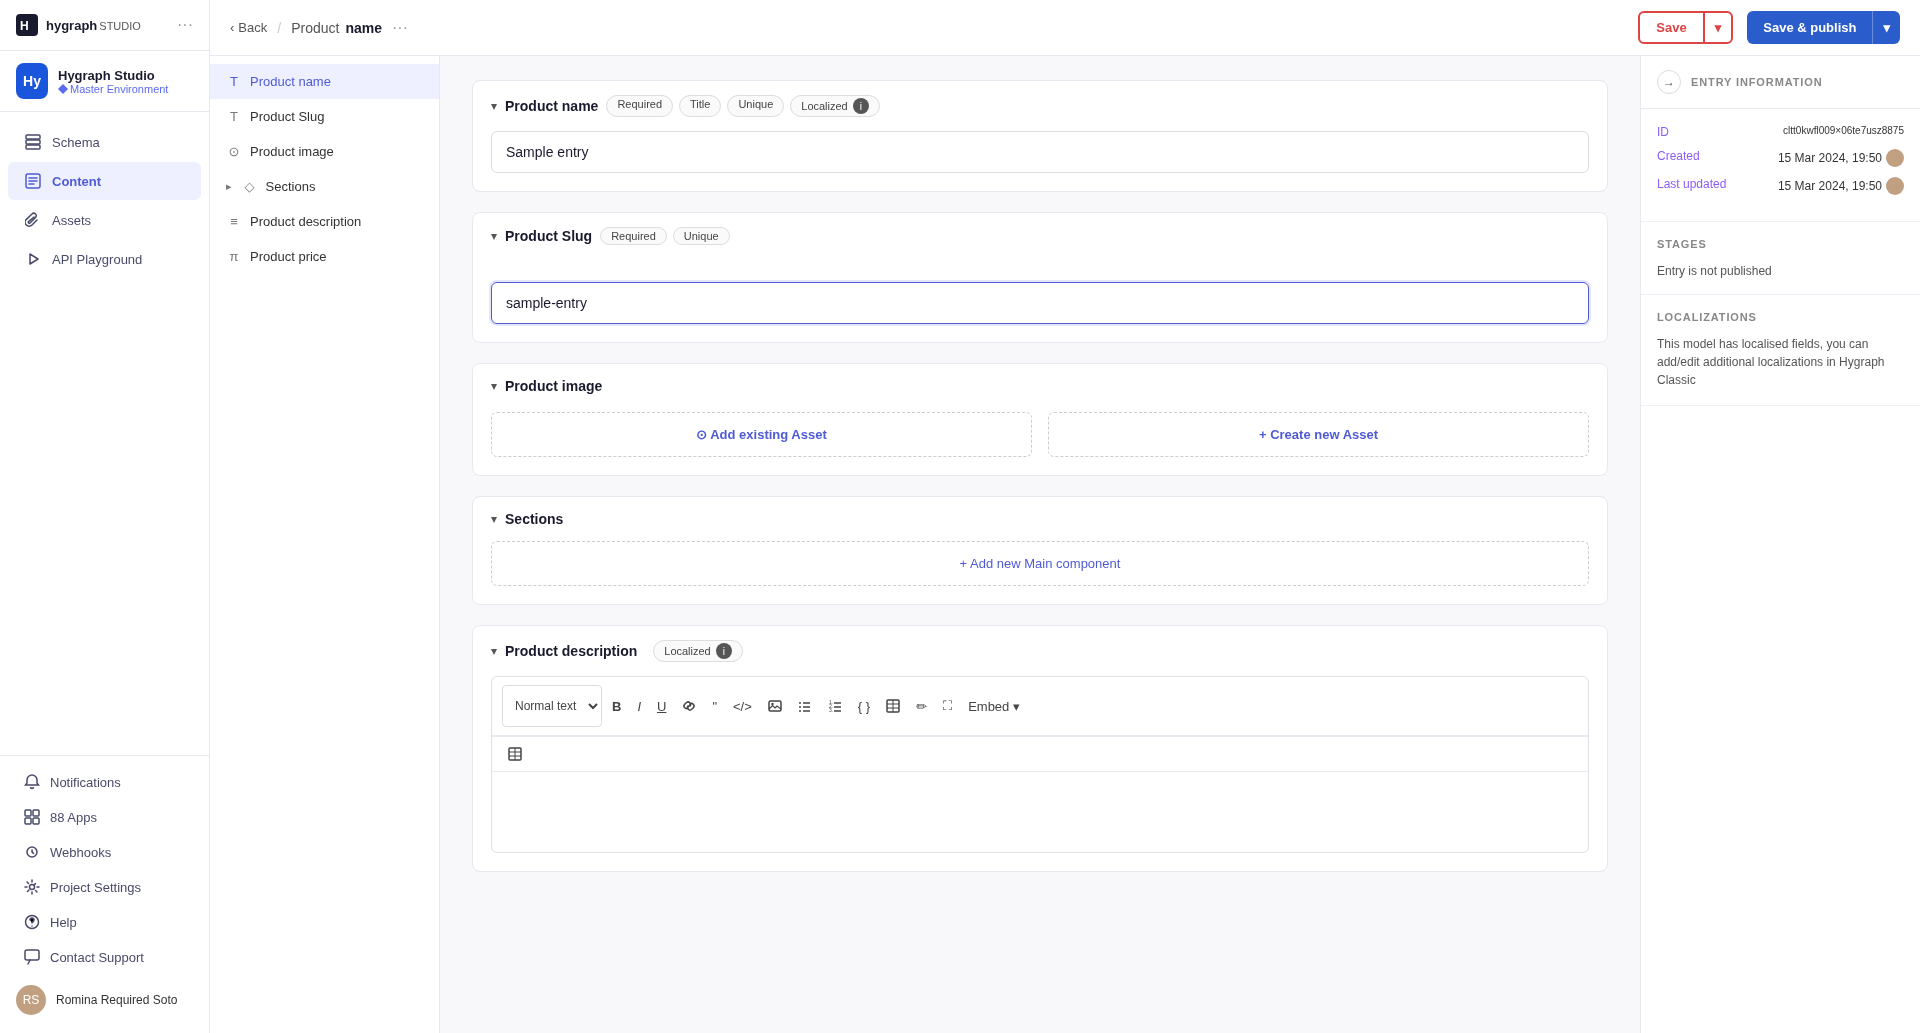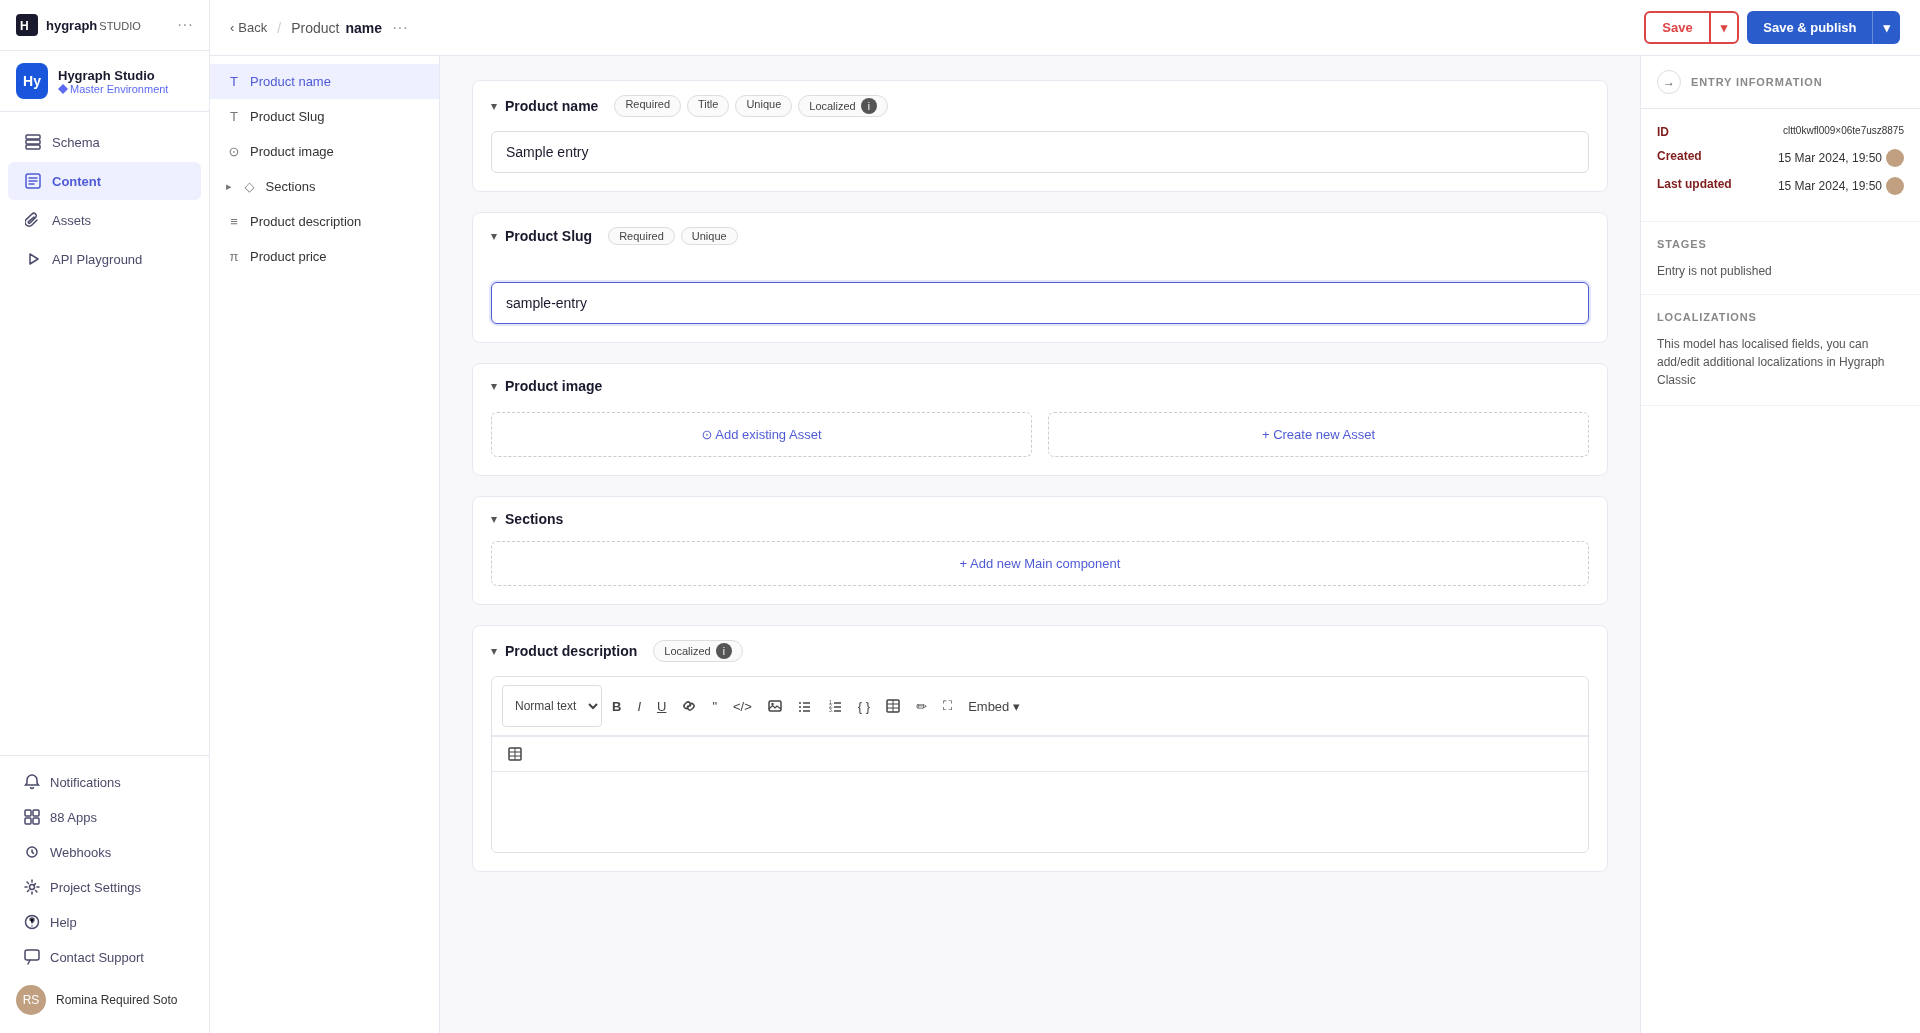--- a/index.html
+++ b/index.html
@@ -28,21 +28,21 @@
     .main { flex: 1; display: flex; flex-direction: column; overflow: hidden; }
 
     
     .topbar { height: 56px; background: #fff; border-bottom: 1px solid #e8e8f0; display: flex; align-items: center; padding: 0 20px; gap: 10px; flex-shrink: 0; }
     .topbar-back { color: #555; font-size: 13px; cursor: pointer; display: flex; align-items: center; gap: 4px; }
     .topbar-breadcrumb { display: flex; align-items: center; gap: 6px; font-size: 14px; }
     .topbar-breadcrumb-sep { color: #ccc; }
     .topbar-breadcrumb-product { color: #555; }
     .topbar-breadcrumb-name { font-weight: 700; color: #1a1a2e; }
     .topbar-dots { color: #999; font-size: 16px; cursor: pointer; }
-    .topbar-actions { margin-left: auto; display: flex; gap: 8px; }
+    .topbar-actions { margin-left: auto; display: flex; gap: 14px; }
     .btn-save { display: flex; align-items: center; background: #fff; border: 2px solid #d44; color: #d44; border-radius: 6px; overflow: hidden; cursor: pointer; font-size: 13px; font-weight: 600; }
     .btn-save-main { padding: 7px 16px; }
     .btn-save-arrow { padding: 7px 10px; border-left: 2px solid #d44; }
     .btn-publish { display: flex; align-items: center; background: #2a5ccc; border: none; color: #fff; border-radius: 6px; overflow: hidden; cursor: pointer; font-size: 13px; font-weight: 600; }
     .btn-publish-main { padding: 9px 16px; }
     .btn-publish-arrow { padding: 9px 10px; border-left: 1px solid rgba(255,255,255,0.3); }
 
     
     .content-area { flex: 1; display: flex; overflow: hidden; }
 
@@ -52,45 +52,45 @@
     .field-item.active { background: #eef0ff; color: #4f5bd5; }
     .field-item .field-icon { color: #777; font-size: 13px; width: 16px; text-align: center; }
     .field-item.active .field-icon { color: #4f5bd5; }
 
     
     .form-area { flex: 1; overflow-y: auto; padding: 24px 32px; background: #f8f8fa; }
     .form-section { background: #fff; border: 1px solid #e8e8f0; border-radius: 8px; margin-bottom: 20px; }
     .form-section-header { display: flex; align-items: center; gap: 8px; padding: 14px 18px; cursor: pointer; }
     .form-section-header .chevron { color: #555; font-size: 12px; }
     .form-section-title { font-size: 14px; font-weight: 600; color: #1a1a2e; }
-    .form-section-badges { display: flex; gap: 6px; margin-left: 8px; }
+    .form-section-badges { display: flex; gap: 6px; margin-left: 0; }
     .badge { padding: 2px 10px; border-radius: 20px; font-size: 11px; border: 1px solid #ddd; color: #444; background: #fafafa; }
     .badge-info-icon { display: inline-flex; width: 16px; height: 16px; background: #555; color: #fff; border-radius: 50%; align-items: center; justify-content: center; font-size: 10px; margin-left: 2px; }
     .form-section-body { padding: 0 18px 18px; }
     .form-input { width: 100%; border: 1px solid #ddd; border-radius: 6px; padding: 12px 14px; font-size: 14px; color: #1a1a2e; outline: none; }
     .form-input.active { border-color: #4f5bd5; box-shadow: 0 0 0 2px rgba(79,91,213,0.15); margin-top: 23px; }
 
     .asset-buttons { display: flex; gap: 16px; margin-top: 4px; }
-    .asset-btn { flex: 1; border: 1px dashed #ccc; border-radius: 6px; padding: 14px; text-align: center; cursor: pointer; color: #4f5bd5; font-size: 13px; background: #fff; }
+    .asset-btn { flex: 1; border: 1px dashed #ccc; border-radius: 6px; padding: 14px; text-align: center; cursor: pointer; color: #4f5bd5; font-size: 13px; background: #fff; font-weight: bold; }
 
     .add-component-btn { width: 100%; border: 1px dashed #ccc; border-radius: 6px; padding: 14px; text-align: center; cursor: pointer; color: #4f5bd5; font-size: 13px; background: #fff; }
 
     .rich-text-toolbar { display: flex; align-items: center; gap: 4px; padding: 8px 10px; border-bottom: 1px solid #e8e8f0; flex-wrap: wrap; }
     .toolbar-btn { padding: 4px 6px; border: none; background: none; cursor: pointer; color: #444; font-size: 13px; border-radius: 4px; }
     .toolbar-select { padding: 12px 8px; border: 1px solid #ddd; border-radius: 4px; font-size: 12px; color: #444; background: #fff; cursor: pointer; }
     .rich-text-body { min-height: 100px; padding: 12px; }
 
     
     .info-panel { width: 280px; background: #fff; border-left: 1px solid #e8e8f0; overflow-y: auto; flex-shrink: 0; }
     .info-panel-toggle { display: flex; align-items: center; justify-content: flex-start; padding: 14px 16px; border-bottom: 1px solid #e8e8f0; }
     .info-panel-toggle .arrow-icon { width: 24px; height: 24px; border: 1px solid #ddd; border-radius: 50%; display: flex; align-items: center; justify-content: center; color: #555; font-size: 12px; cursor: pointer; margin-right: 10px; }
     .info-section { padding: 16px; border-bottom: 1px solid #f0f0f8; }
     .info-section-title { font-size: 11px; font-weight: 700; color: #888; text-transform: uppercase; letter-spacing: 0.08em; margin-bottom: 12px; }
     .info-row { display: flex; justify-content: space-between; align-items: flex-start; margin-bottom: 10px; font-size: 12px; }
-    .info-row-label { color: #7f1d1d; font-weight: 700; }
+    .info-row-label { color: #8b5cf6; font-weight: 400; }
     .info-row-value { color: #333; text-align: right; max-width: 60%; font-size: 12px; display: flex; align-items: center; gap: 4px; }
     .info-row-avatar { width: 18px; height: 18px; border-radius: 50%; background: #c0a080; flex-shrink: 0; }
     .stage-text { color: #555; font-size: 12px; }
     .localizations-text { color: #555; font-size: 12px; line-height: 1.5; }
 
     svg { display: block; }
   </style>
 </head>
 <body>
 

